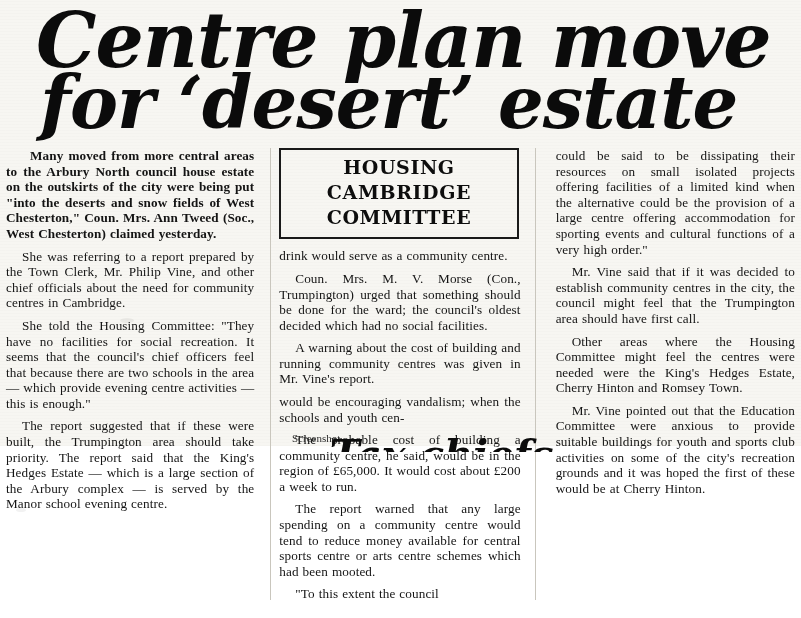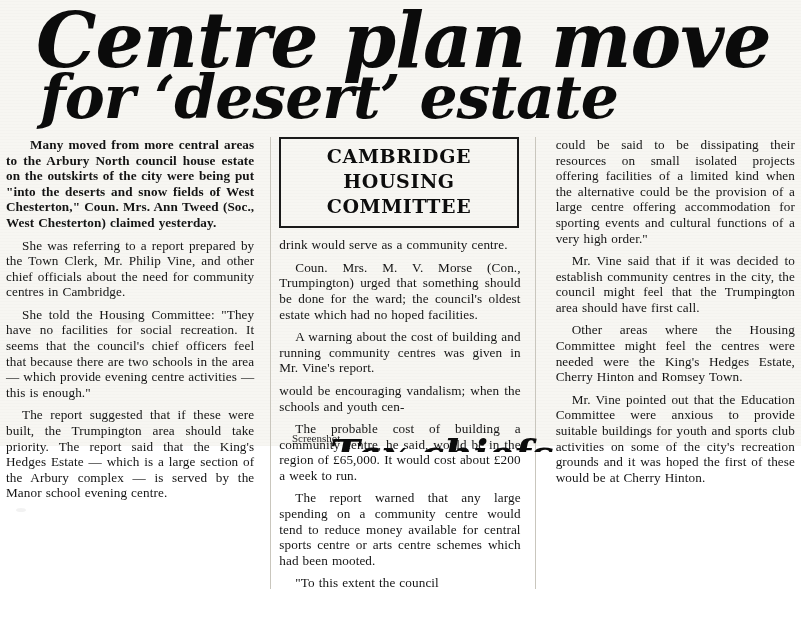--- a/index.html
+++ b/index.html
@@ -34,21 +34,21 @@
     letter-spacing: -1px;
     line-height: 0.92;
     padding-left: 30px;
     padding-top: 2px;
   }
   .headline .line1 {
     font-size: 76px;
     white-space: nowrap;
   }
   .headline .line2 {
-    font-size: 60px;
+    font-size: 72px;
     white-space: nowrap;
     margin-top: -6px;
     padding-left: 4px;
   }
 
   
   .columns {
     display: flex;
     margin-top: 12px;
     height: 452px;
@@ -140,26 +140,26 @@
 
     <div class="col col-1">
       <p class="lead">Many moved from more central areas to the Arbury North council house estate on the outskirts of the city were being put "into the deserts and snow fields of West Chesterton," Coun. Mrs. Ann Tweed (Soc., West Chesterton) claimed yesterday.</p>
       <p>She was referring to a report prepared by the Town Clerk, Mr. Philip Vine, and other chief officials about the need for community centres in Cambridge.</p>
       <p>She told the Housing Committee: "They have no facilities for social recreation. It seems that the council's chief officers feel that because there are two schools in the area — which provide evening centre activities — this is enough."</p>
       <p>The report suggested that if these were built, the Trumpington area should take priority. The report said that the King's Hedges Estate — which is a large section of the Arbury complex — is served by the Manor school evening centre.</p>
     </div>
 
     <div class="col col-2">
       <div class="boxhead">
+        <div>HOUSING</div>
         <div>CAMBRIDGE</div>
-        <div>HOUSING</div>
         <div>COMMITTEE</div>
       </div>
       <p class="noindent">drink would serve as a community centre.</p>
-      <p>Coun. Mrs. M. V. Morse (Con., Trumpington) urged that something should be done for the ward; the council's oldest estate which had no hoped facilities.</p>
+      <p>Coun. Mrs. M. V. Morse (Con., Trumpington) urged that something should be done for the ward; the council's oldest decided which had no social facilities.</p>
       <p>A warning about the cost of building and running community centres was given in Mr. Vine's report.</p>
       <p class="noindent">would be encouraging vandalism; when the schools and youth cen-</p>
       <p>The probable cost of building a community centre, he said, would be in the region of £65,000. It would cost about £200 a week to run.</p>
       <p>The report warned that any large spending on a community centre would tend to reduce money available for central sports centre or arts centre schemes which had been mooted.</p>
       <p>"To this extent the council</p>
     </div>
 
     <div class="col col-3">
       <p class="noindent">could be said to be dissipating their resources on small isolated projects offering facilities of a limited kind when the alternative could be the provision of a large centre offering accommodation for sporting events and cultural functions of a very high order."</p>
       <p>Mr. Vine said that if it was decided to establish community centres in the city, the council might feel that the Trumpington area should have first call.</p>

